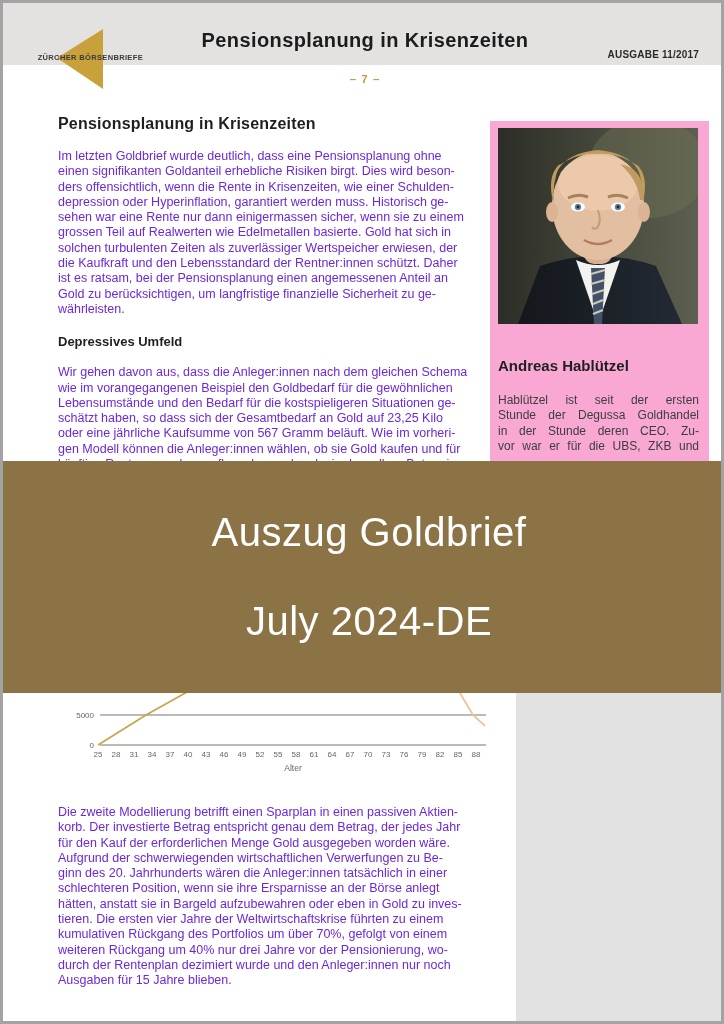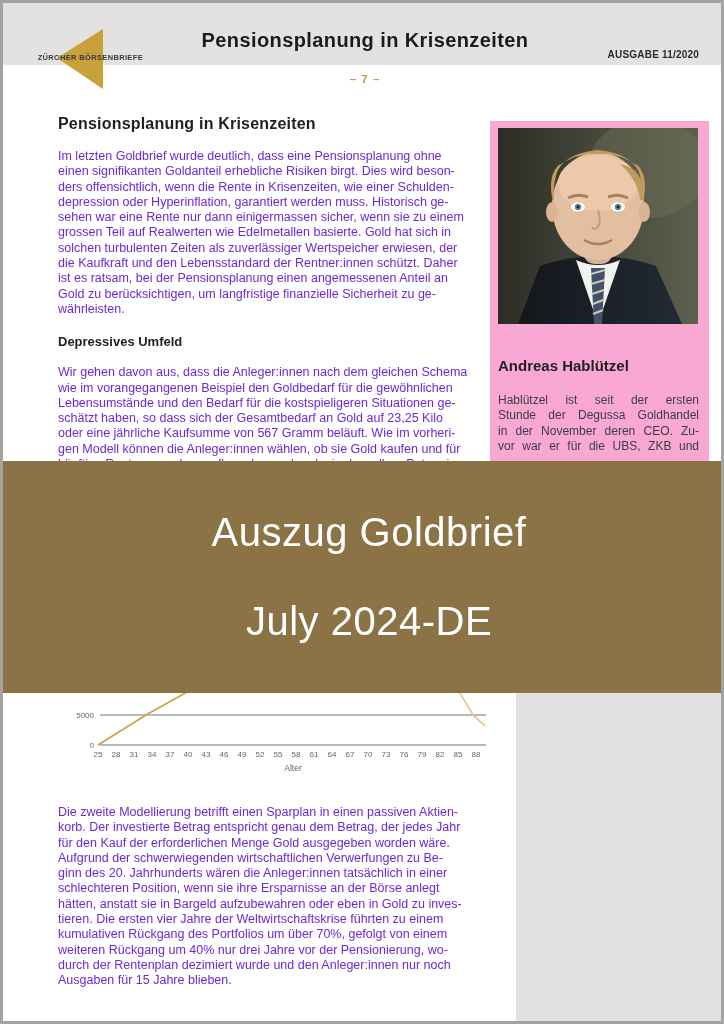--- a/index.html
+++ b/index.html
@@ -46,21 +46,21 @@
   .chart-ylab { font-size:8px; fill:#666; }
   .chart-xlab { font-size:8.5px; fill:#666; }
 </style>
 </head>
 <body>
 
 <div class="page">
 
   <div class="header-bar"></div>
   <div class="doc-title">Pensionsplanung in Krisenzeiten</div>
-  <div class="issue">AUSGABE 11/2020</div>
+  <div class="issue">AUSGABE 11/2017</div>
   <div class="logo">
     <svg width="120" height="66" viewBox="0 0 120 66">
       <polygon points="80,2 80,62 34,31" fill="#c9a13b"></polygon>
     </svg>
     <div class="logo-text">ZÜRCHER BÖRSENBRIEFE</div>
   </div>
   <div class="page-num">– 7 –</div>
 
   <div class="article">
     <div class="art-h1">Pensionsplanung in Krisenzeiten</div>
@@ -132,21 +132,21 @@
         <path d="M86,112 Q100,120 114,112" stroke="#b07d60" stroke-width="2.5" fill="none"></path>
 
         <ellipse cx="54" cy="84" rx="6" ry="10" fill="#dcb394"></ellipse>
         <ellipse cx="146" cy="84" rx="6" ry="10" fill="#dcb394"></ellipse>
       </svg>
     </div>
     <div class="side-name">Andreas Hablützel</div>
     <div class="side-bio">
         <div class="bio-line">Hablützel ist seit der ersten</div>
         <div class="bio-line">Stunde der Degussa Goldhandel</div>
-        <div class="bio-line">in der November deren CEO. Zu-</div>
+        <div class="bio-line">in der Stunde deren CEO. Zu-</div>
         <div class="bio-line">vor war er für die UBS, ZKB und</div>
       </div>
   </div>
 
   <div class="chart-wrap">
     <svg id="chart-svg" width="445" height="100" viewBox="0 0 445 100">
         <line x1="42" x2="428" y1="54" y2="54" stroke="#a3a3a3" stroke-width="1.6"></line>
         <text x="36" y="57" text-anchor="end" class="chart-ylab">0</text>
         <line x1="42" x2="428" y1="24" y2="24" stroke="#a3a3a3" stroke-width="1.6"></line>
         <text x="36" y="27" text-anchor="end" class="chart-ylab">5000</text>

